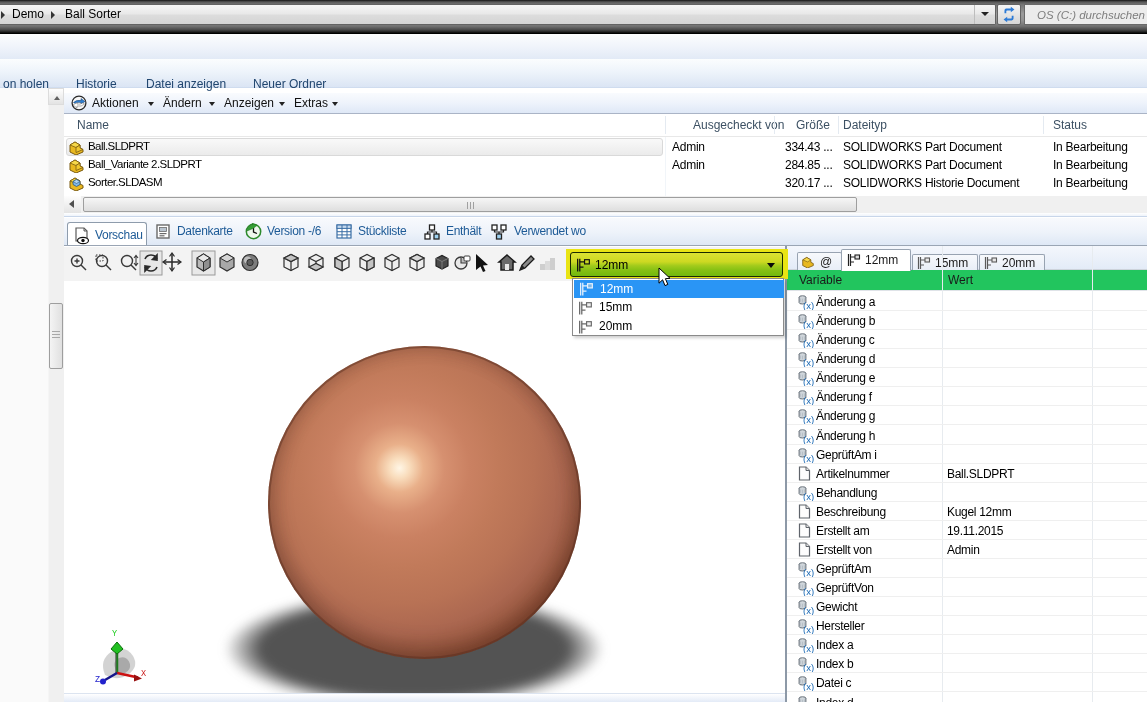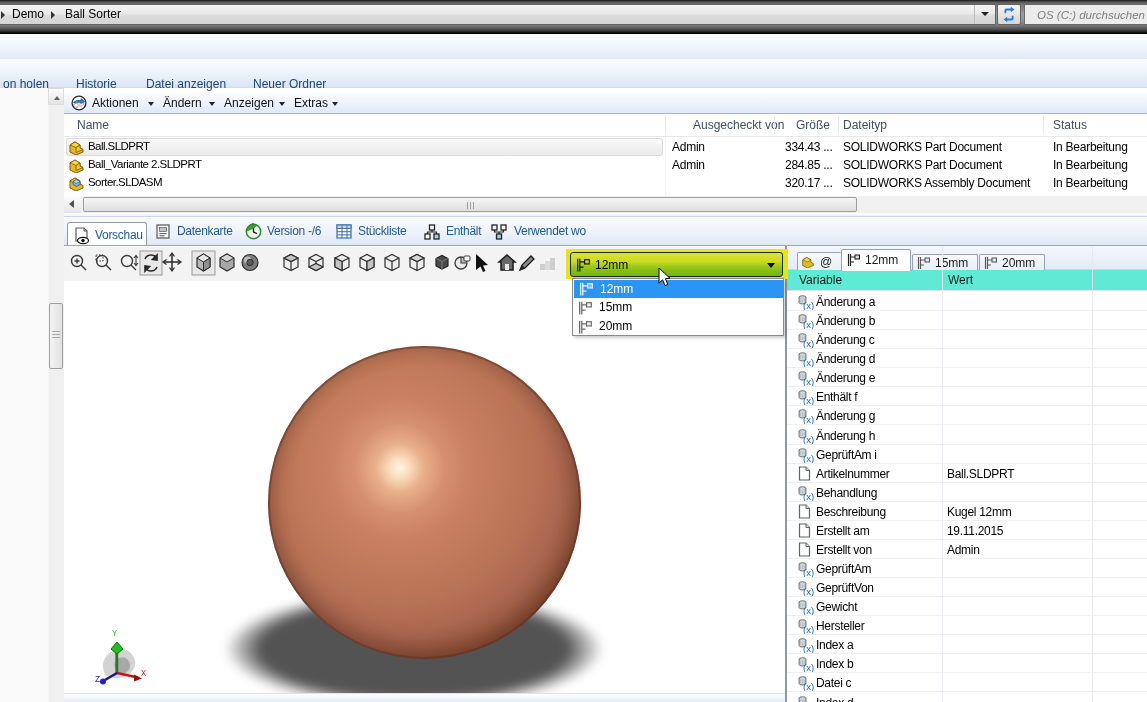--- a/index.html
+++ b/index.html
@@ -56,21 +56,21 @@
 #tbar{left:64px;top:246px;width:722px;height:35px;background:#f3f3f3;border-top:1px solid #fff}
 
 #vp{left:64px;top:281px;width:722px;height:412px;background:#fff;overflow:hidden}
 #sphshadow{position:absolute;left:160px;top:309px;width:380px;height:118px;background:radial-gradient(ellipse 50% 50% at 50% 50%,#535353 0 80%,rgba(83,83,83,0) 100%);filter:blur(5px)}
 #sphere{position:absolute;left:204px;top:65px;width:313px;height:313px;border-radius:50%;background:radial-gradient(circle 290px at 42% 39%,#fff6e6 0px,#f9ddbd 10px,#e9b08a 24px,#d69070 45px,#ca8162 70px,#c17a5a 100px,#b87255 135px,#ab6750 165px,#a05e46 182px,#8f4e36 199px,#8f4e36 100%);box-shadow:inset 0 0 0 2px rgba(88,46,30,.45),inset 0 0 16px 4px rgba(75,38,24,.15),inset 0 -8px 20px 4px rgba(60,30,20,.27)}
 #botstrip{left:64px;top:693px;width:722px;height:9px;background:linear-gradient(180deg,#fff,#e3ebf7);border-top:1px solid #dce4f0}
 
 #rpanel{left:785px;top:246px;width:362px;height:456px;background:#fff;border-left:2px solid #8d99a7}
 #rtabbar{position:absolute;left:0;top:0;width:361px;height:24px;background:linear-gradient(180deg,#f4f7fc,#e3ebf7);border-bottom:1px solid #cdd3db}
 .rtab{position:absolute;border:1px solid #98a3b1;border-bottom:none;border-radius:2px 2px 0 0;background:linear-gradient(180deg,#f7f9fc,#e8eef7);color:#1a1a1a}
-#rhdr{position:absolute;left:0;top:24px;width:361px;height:21px;background:#5eead4;border-bottom:1px solid #dfe3e8;color:#1a1a1a}
+#rhdr{position:absolute;left:0;top:24px;width:361px;height:21px;background:#22c55e;border-bottom:1px solid #dfe3e8;color:#1a1a1a}
 .vrow{position:absolute;left:0;width:361px;height:19px;border-bottom:1px solid #efefef}
 .vrow .lbl{position:absolute;left:29px;top:3px;letter-spacing:-.3px}
 .vrow .val{position:absolute;left:160px;top:3px;letter-spacing:-.3px}
 .vsep1{position:absolute;left:155px;top:0;width:1px;height:456px;background:#e7ebef}
 .vsep2{position:absolute;left:305px;top:0;width:1px;height:456px;background:#e7ebef}
 
 #comboglow{left:566px;top:249px;width:222px;height:30px;background:#e9e414}
 #combo{left:570px;top:252px;width:213px;height:25px;border:1px solid #1a2a00;border-radius:3px;background:linear-gradient(180deg,#dce232 0%,#cdd922 38%,#a2cb1c 55%,#85c013 75%,#72b80e 100%)}
 #combo .txt{position:absolute;left:24px;top:5px;color:#000}
 #combo .car{position:absolute;right:7px;top:10px;border-top:5px solid #0a0a0a;border-left:4px solid transparent;border-right:4px solid transparent}
@@ -162,21 +162,21 @@
 </div>
 <div class="frow" style="top:174px" id="frow3">
   <svg class="fico" width="17" height="16" viewBox="0 0 17 16">
     <polygon points="2,6 7,3 12,6 12,9 15,10.5 15,13 8,16 2,13" fill="#e8b820" stroke="#7a5a10" stroke-width="1"></polygon>
     <polygon points="2,6 7,3 12,6 8,8.5" fill="#f6d84a" stroke="#7a5a10" stroke-width=".8"></polygon>
     <polygon points="5,6.5 8.5,4.5 12,6.5 12,9.5 8.5,11.5 5,9.5" fill="#7fb8e8" stroke="#2a567a" stroke-width=".8"></polygon>
     <polygon points="5,6.5 8.5,4.5 12,6.5 8.5,8.5" fill="#aed4f2" stroke="#2a567a" stroke-width=".6"></polygon>
   </svg>
   <span class="fname">Sorter.SLDASM</span>
   <span class="fcol" style="left:721px">320.17 ...</span>
-  <span class="fcol" style="left:779px">SOLIDWORKS Assembly Document</span>
+  <span class="fcol" style="left:779px">SOLIDWORKS Historie Document</span>
   <span class="fcol" style="left:989px">In Bearbeitung</span>
 </div>
 <div class="abs" id="hscroll"></div>
 <div class="abs" id="hsleft"></div>
 <div class="abs" id="hsthumb"></div>
 <div class="abs" id="listbot"></div>
 <div class="abs" id="ptabs">
   <svg style="position:absolute;left:91px;top:6px" width="16" height="16" viewBox="0 0 16 16">
     <rect x="2" y="1" width="12" height="13" fill="#fff" stroke="#6a6a6a" stroke-width="1.4"></rect>
     <rect x="4.5" y="3.5" width="7" height="4" fill="#b9c4cf" stroke="#6a6a6a" stroke-width=".8"></rect>
@@ -402,21 +402,21 @@
         </svg>
         <span class="lbl">Änderung e</span>
       </div>
       <div class="vrow" style="top:141.3px">
         <svg style="position:absolute;left:10px;top:2px" width="18" height="16" viewBox="0 0 18 16">
           <ellipse cx="5.5" cy="3.2" rx="3.4" ry="1.4" fill="#dfe4e8" stroke="#636c75" stroke-width="1"></ellipse>
           <path d="M2.1 3.2 L2.1 8.6 A3.4 1.4 0 0 0 8.9 8.6 L8.9 3.2" fill="#ccd3d9" stroke="#636c75" stroke-width="1"></path>
           <path d="M3.4 4.5 L3.4 7.8 M5.5 4.8 L5.5 8.2 M7.6 4.5 L7.6 7.8" stroke="#aeb6bd" stroke-width=".7"></path>
           <text x="6" y="15" font-size="9.5" fill="#1767b3" font-family="Liberation Sans">(x)</text>
         </svg>
-        <span class="lbl">Enthält f</span>
+        <span class="lbl">Änderung f</span>
       </div>
       <div class="vrow" style="top:160.4px">
         <svg style="position:absolute;left:10px;top:2px" width="18" height="16" viewBox="0 0 18 16">
           <ellipse cx="5.5" cy="3.2" rx="3.4" ry="1.4" fill="#dfe4e8" stroke="#636c75" stroke-width="1"></ellipse>
           <path d="M2.1 3.2 L2.1 8.6 A3.4 1.4 0 0 0 8.9 8.6 L8.9 3.2" fill="#ccd3d9" stroke="#636c75" stroke-width="1"></path>
           <path d="M3.4 4.5 L3.4 7.8 M5.5 4.8 L5.5 8.2 M7.6 4.5 L7.6 7.8" stroke="#aeb6bd" stroke-width=".7"></path>
           <text x="6" y="15" font-size="9.5" fill="#1767b3" font-family="Liberation Sans">(x)</text>
         </svg>
         <span class="lbl">Änderung g</span>
       </div>

